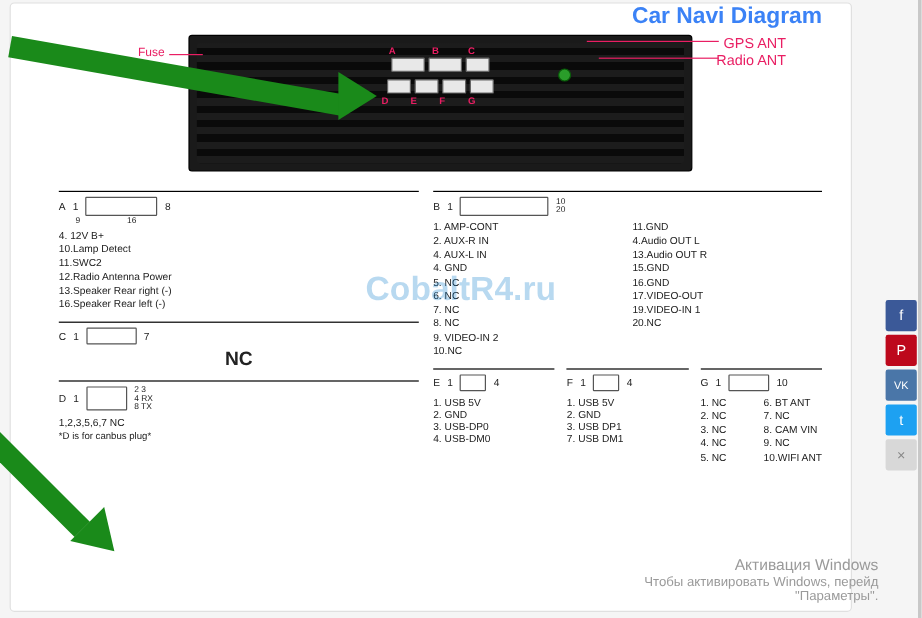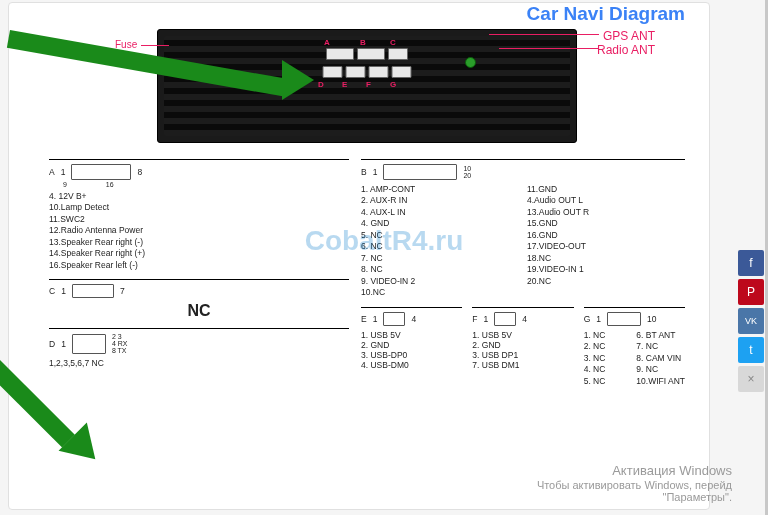--- a/index.html
+++ b/index.html
@@ -220,21 +220,20 @@
             &nbsp;&nbsp;&nbsp;&nbsp;&nbsp;&nbsp;&nbsp;&nbsp;&nbsp;&nbsp;&nbsp;&nbsp;&nbsp;&nbsp;&nbsp;&nbsp;&nbsp;&nbsp;
             <span>16</span>
           </div>
           <div class="pin-grid twocol">
             <div>
               <div>4. 12V B+</div>
               <div>10.Lamp Detect</div>
               <div>11.SWC2</div>
               <div>12.Radio Antenna Power</div>
               <div>13.Speaker Rear right (-)</div>
-              <div>14.Speaker Rear right (+)</div>
               <div>16.Speaker Rear left (-)</div>
             </div>
           </div>
         </div>
 
         <div class="block">
           <div class="block-hdr">
             <span>C</span>
             <span>1</span>
             <span class="conn-icon" style="width:42px;height:14px"></span>
@@ -248,20 +247,21 @@
             <span>D</span>
             <span>1</span>
             <span class="conn-icon" style="width:34px;height:20px"></span>
             <span style="font-size:7px">
               <span>2 3</span><br>
               <span>4 RX</span><br>
               <span>8 TX</span>
             </span>
           </div>
           <div>1,2,3,5,6,7 NC</div>
+          <div class="note">*D is for canbus plug*</div>
         </div>
       </div>
 
       <div>
 
         <div class="block">
           <div class="block-hdr">
             <span>B</span>
             <span>1</span>
             <span class="conn-icon" style="width:74px;height:16px"></span>
@@ -283,21 +283,20 @@
               <div>9. VIDEO-IN 2</div>
               <div>10.NC</div>
             </div>
             <div>
               <div>11.GND</div>
               <div>4.Audio OUT L</div>
               <div>13.Audio OUT R</div>
               <div>15.GND</div>
               <div>16.GND</div>
               <div>17.VIDEO-OUT</div>
-              <div>18.NC</div>
               <div>19.VIDEO-IN 1</div>
               <div>20.NC</div>
             </div>
           </div>
         </div>
 
         <div class="colB-row">
 
           <div class="block">
             <div class="block-hdr">

